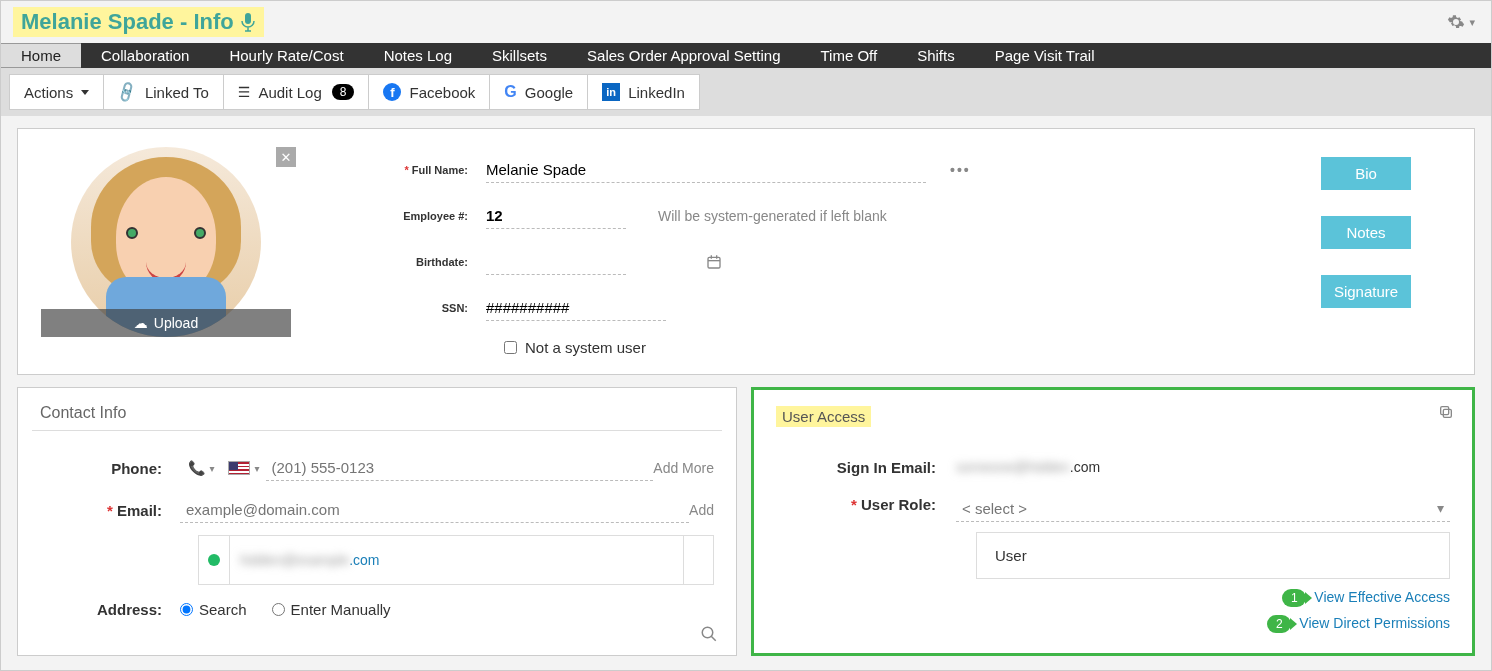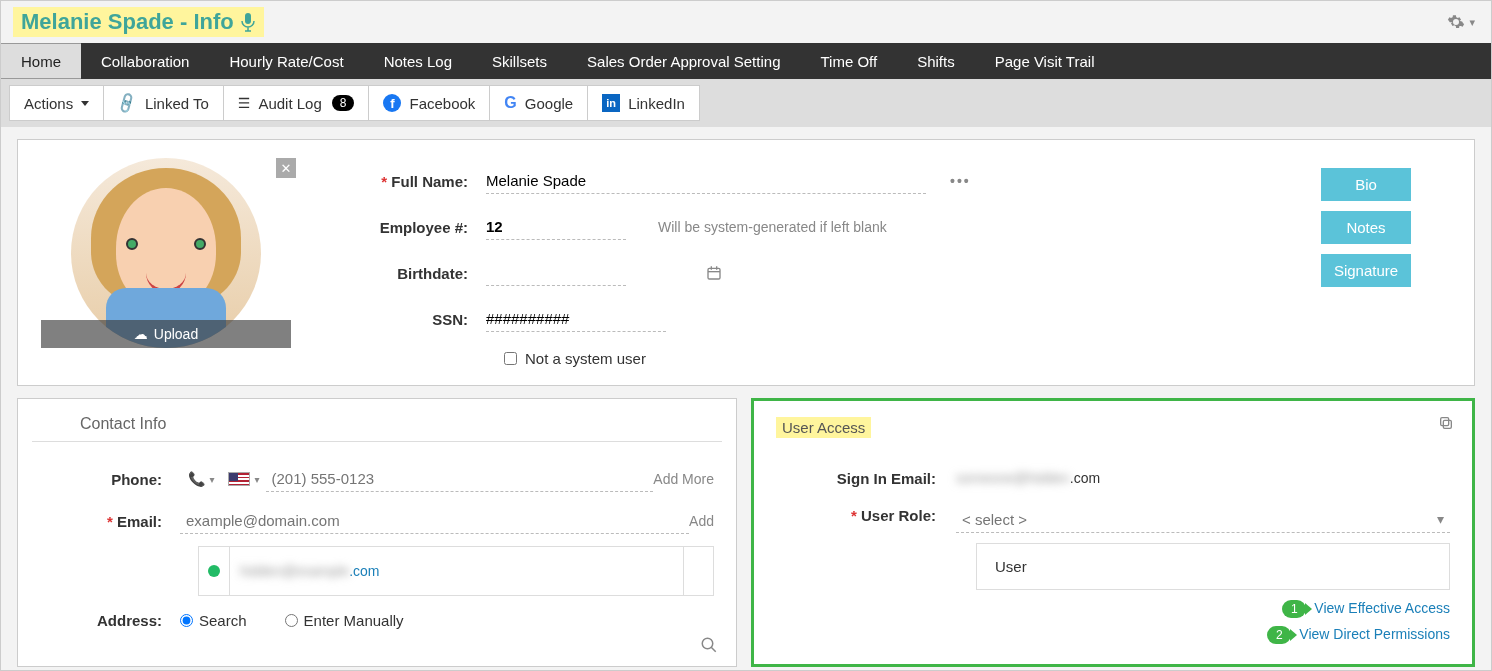--- a/index.html
+++ b/index.html
@@ -8,21 +8,21 @@
 .page { width: 1492px; height: 671px; background: #f3f3f3; border: 1px solid #ccc; position: relative; overflow: hidden; }
 
 
 .titlebar { display: flex; align-items: center; justify-content: space-between; padding: 6px 12px; }
 .title-left { display: inline-flex; align-items: center; background: #fff59d; padding: 2px 8px; }
 .title-left h1 { font-size: 22px; font-weight: 600; color: #3fa59a; }
 .mic-icon { margin-left: 6px; color: #3fa59a; }
 .gear { color: #888; display: inline-flex; align-items: center; cursor: pointer; padding: 4px; }
 
 
-.darknav { background: #333; color: #fff; display: flex; align-items: stretch; height: 36px; }
+.darknav { background: #333; color: #fff; display: flex; align-items: stretch; height: 25px; }
 .darknav .tab { padding: 0 20px; display: flex; align-items: center; font-size: 15px; cursor: pointer; white-space: nowrap; }
 .darknav .tab.active { background: #ddd; color: #222; border-top: 1px solid #999; border-bottom: 1px solid #999; }
 
 
 .toolbar { background: #ddd; padding: 6px 8px; display: flex; gap: 0; }
 .toolbar .btn { background: #fff; border: 1px solid #ccc; border-right: none; padding: 8px 14px; display: inline-flex; align-items: center; gap: 8px; font-size: 15px; cursor: pointer; color: #333; }
 .toolbar .btn:last-child { border-right: 1px solid #ccc; }
 .caret-down { width: 0; height: 0; border-left: 4px solid transparent; border-right: 4px solid transparent; border-top: 5px solid #333; display: inline-block; }
 .link-icon { display: inline-block; transform: rotate(-30deg); }
 .log-icon { font-size: 14px; }
@@ -41,53 +41,53 @@
 .hair { width:150px; height:140px; background:#d4a55a; border-radius:50% 50% 40% 40%; position:absolute; top:10px;}
 .body { width:120px; height:60px; background:#6fa8dc; border-radius:20px 20px 0 0; position:absolute; bottom:0;}
 .eyes { position:absolute; top:80px; width:80px; display:flex; justify-content:space-between;}
 .eye { width:12px; height:12px; background:#4a6; border-radius:50%; border:2px solid #333;}
 .mouth { position:absolute; top:115px; width:40px; height:20px; border-bottom:4px solid #c44; border-radius:0 0 20px 20px;}
 .upload-strip { position:absolute; bottom:0; left:-30px; right:-30px; background: rgba(60,60,60,0.65); color:#fff; text-align:center; padding:6px 0; font-size:14px; display:flex; align-items:center; justify-content:center; gap:6px;}
 .close-x { position:absolute; top:0; right:-35px; width:20px; height:20px; background:#aaa; color:#fff; display:flex; align-items:center; justify-content:center; font-size:13px; cursor:pointer;}
 
 .field-col { flex: 1; padding: 0 30px; }
 .frow { display:flex; align-items:center; padding: 10px 0; }
-.flabel { width: 160px; text-align:right; font-weight:600; font-size:15px; padding-right:18px; }
+.flabel { width: 160px; text-align:right; font-weight:600; font-size:11px; padding-right:18px; }
 .req { color:#d33; }
 .finput-wrap { flex:1; position:relative; display:flex; align-items:center; gap:12px;}
 .underline-input { border:none; border-bottom:1px dashed #bbb; padding:4px 0; font-size:15px; width: 100%; max-width:440px; background:transparent; }
 .hint { color:#888; font-size:14px; margin-left:20px; }
 .ellipsis { color:#888; letter-spacing:2px; font-weight:700; margin-left:12px; cursor:pointer;}
 .cal-icon { color:#888; font-size:16px; cursor:pointer; margin-left:90px;}
 .checkrow { display:flex; align-items:center; gap:8px; padding-left: 178px; padding-top:8px;}
 .checkrow label { font-size:15px; }
 
-.btn-col { width: 180px; display:flex; flex-direction:column; align-items:center; gap:10px; padding-top:10px;}
+.btn-col { width: 180px; display:flex; flex-direction:column; align-items:center; gap:26px; padding-top:10px;}
 .btn-teal { background:#5bc3d9; color:#fff; border:none; padding:8px 0; width:90px; font-size:15px; cursor:pointer;}
 
 
 .lower { display:flex; gap: 14px; padding: 0 16px 16px; }
 .panel { border:1px solid #ccc; background:#fff; flex:1; padding: 16px 22px; position:relative;}
-.panel-title { font-size:16px; color:#666; margin-bottom:8px;margin-left:40px;}
+.panel-title { font-size:16px; color:#666; margin-bottom:8px;}
 .panel-hr { border:none; border-top:1px solid #ddd; margin:0 -8px 16px;}
 
 .prow { display:flex; align-items:center; padding:8px 0;}
 .plabel { width:140px; text-align:right; font-weight:600; padding-right:18px; font-size:15px;}
 .pc-input { border:none; border-bottom:1px dashed #bbb; padding:4px 6px; font-size:15px; background:transparent; }
 .phone-icons { display:inline-flex; align-items:center; gap:4px; color:#888; padding:0 8px;}
 .flag { width:22px; height:14px; display:inline-block; background: linear-gradient(#b22234 0 15%, #fff 15% 30%, #b22234 30% 45%, #fff 45% 60%, #b22234 60% 75%, #fff 75% 90%, #b22234 90%); position:relative; border:1px solid #aaa;}
 .flag::before { content:""; position:absolute; top:0; left:0; width:9px; height:8px; background:#3c3b6e;}
 .prow .right-action { margin-left:auto; color:#888; font-size:14px; cursor:pointer;}
 
 .email-card { border:1px solid #ddd; margin-left:158px; margin-top:4px; display:flex; align-items:center;}
 .email-card .dot { width:12px; height:12px; background:#2b6; border-radius:50%; margin:0 18px;}
 .email-card .val { padding:14px 10px; flex:1;}
 .email-card .com { color:#1a7fb8;}
 .email-card .cell { border-left:1px solid #ddd; width:30px; height:48px;}
-.addr-radio { display:flex; align-items:center; gap:38px; }
+.addr-radio { display:flex; align-items:center; gap:25px; }
 .addr-radio label { display:flex; align-items:center; gap:6px; font-size:15px;}
 .search-mag { position:absolute; bottom:12px; right:18px; color:#888; font-size:18px; cursor:pointer;}
 
 
 .panel.access { border: 3px solid #3fb547; }
 .access-title { background:#fff59d; display:inline-block; padding:2px 6px; font-size:15px; color:#555;}
 .copy-icon { position:absolute; top:14px; right:18px; color:#888; cursor:pointer;}
 .arow { display:flex; align-items:flex-start; padding:10px 0;}
 .alabel { width:180px; text-align:right; font-weight:600; padding-right:20px; font-size:15px;}
 .aval { flex:1; }

